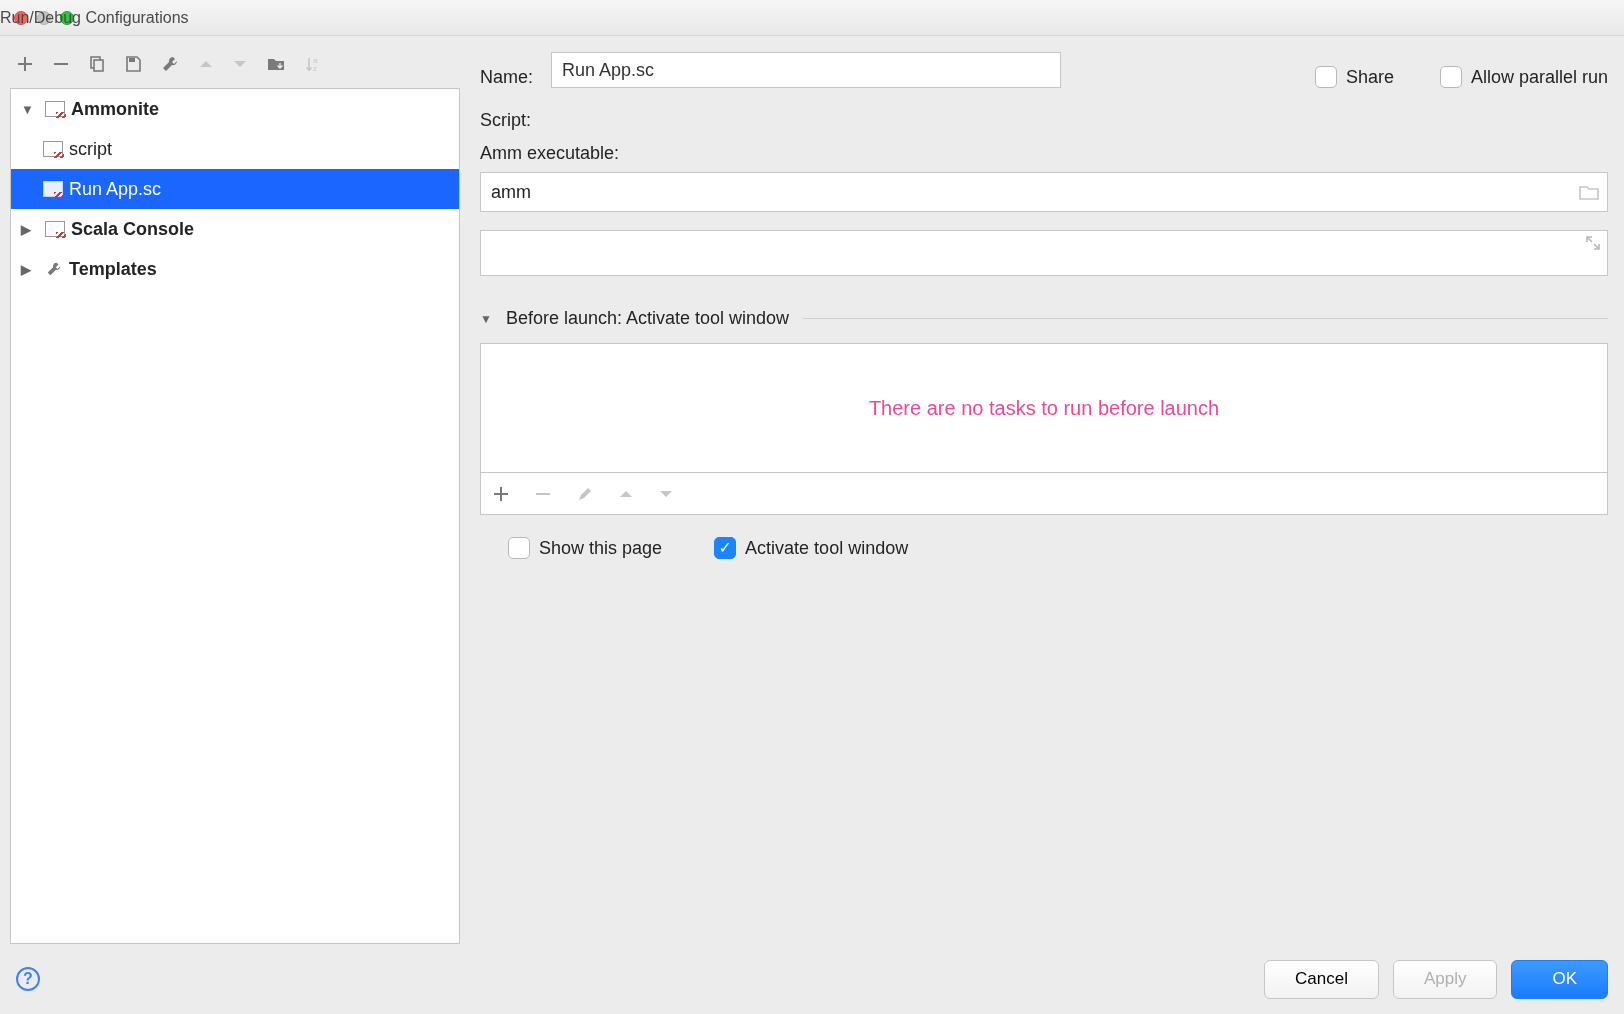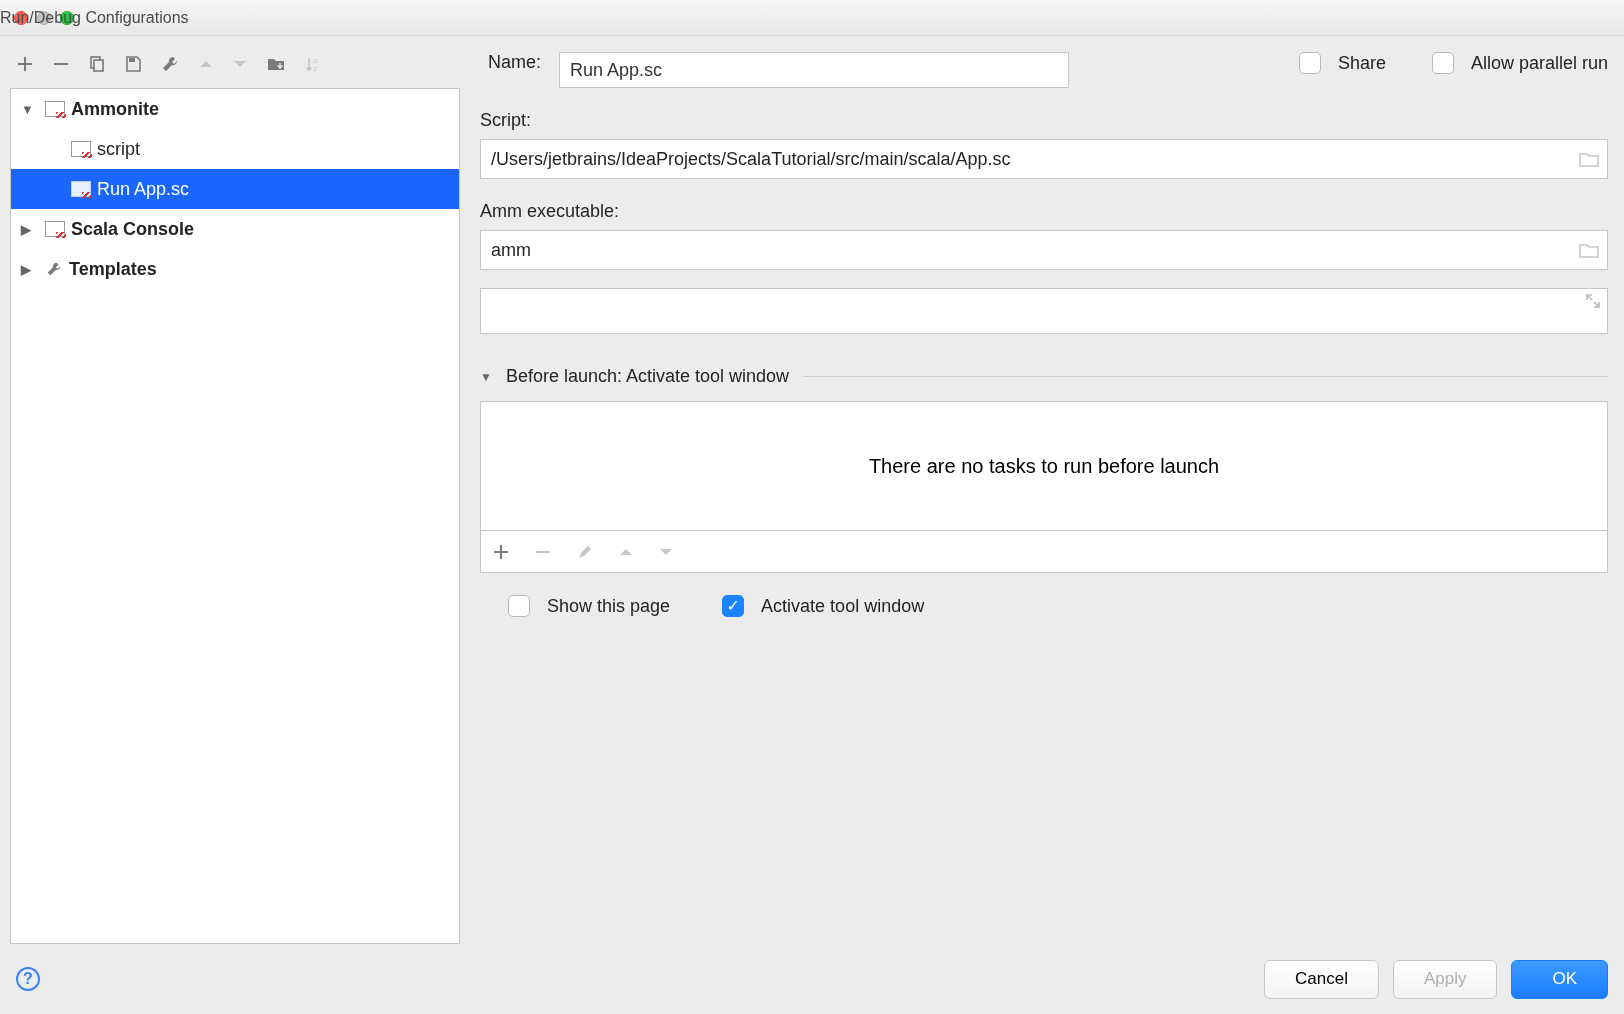--- a/index.html
+++ b/index.html
@@ -66,21 +66,21 @@
   border: 1px solid #c6c6c6;
 }
 .tree-row {
   display: flex; align-items: center;
   height: 40px;
   padding-left: 10px;
   font-size: 18px;
   gap: 6px;
 }
 .tree-row.bold { font-weight: 700; }
-.tree-row.child { padding-left: 60px; }
+.tree-row.child { padding-left: 32px; }
 .tree-row.selected {
   background: #1a66ff;
   color: #fff;
 }
 .tree-row .arrow { width: 18px; color: #666; font-size: 13px; }
 .cfg-icon {
   width: 20px; height: 16px;
   border: 1.5px solid #9a9a9a;
   position: relative;
   background: #fff;
@@ -94,36 +94,36 @@
 .tree-row.selected .cfg-icon { border-color: #cfe0ff; opacity: .9;}
 
 
 .form {
   flex: 1;
   display: flex;
   flex-direction: column;
   padding-right: 6px;
 }
 .row-top {
-  display: flex; align-items: flex-start; gap: 18px;
-  padding-top: 6px; padding-bottom: 18px; margin-left: 8px;
+  display: flex; align-items: flex-end; gap: 18px;
+  padding-top: 6px; padding-bottom: 18px;
 }
 .row-top label { font-size: 18px; }
 .row-top .spacer { flex: 1; }
 input[type=text], .text-field {
   background: #fff;
   border: 1px solid #c6c6c6;
   height: 36px;
   padding: 0 10px;
   font-size: 18px;
   color: #333;
 }
 .name-input { width: 510px; }
 .checkbox {
-  display: inline-flex; align-items: center; gap: 17px;
+  display: inline-flex; align-items: center; gap: 9px;
   font-size: 18px;
   padding-left: 28px;
 }
 .checkbox .box {
   width: 22px; height: 22px; border: 1.5px solid #b8b8b8; border-radius: 5px;
   background: #fff;
   display: inline-flex; align-items: center; justify-content: center;
 }
 .checkbox.checked .box {
   background: #1a85ff; border-color: #1a85ff; color: #fff;
@@ -150,21 +150,21 @@
   display:flex; align-items:center; gap:14px;
   font-size:18px; margin-bottom:14px;
 }
 .section-divider .tri { font-size:12px; color:#666; }
 .section-divider .line { flex:1; height:1px; background:#cfcfcf; }
 
 .tasks-box {
   background:#fff; border:1px solid #c6c6c6;
   height:130px;
   display:flex; align-items:center; justify-content:center;
-  color:#000000; font-size:20px;
+  color:#ec4899; font-size:20px;
 }
 .tasks-toolbar {
   background:#fff; border:1px solid #c6c6c6; border-top: none;
   height:42px; display:flex; align-items:center; gap:26px;
   padding:0 12px;
 }
 .tasks-toolbar .ico { color:#7a7a7a; cursor:pointer; }
 .tasks-toolbar .ico.disabled { color:#c6c6c6; cursor:default; }
 
 .checks-row { display:flex; gap:24px; margin-top:22px; align-items:center;text-align:center; }
@@ -300,28 +300,20 @@
         <span class="box"></span>
         <span>Share</span>
       </label>
       <label class="checkbox">
         <span class="box"></span>
         <span>Allow parallel run</span>
       </label>
     </div>
 
     <div class="field-label">Script:</div>
-    <div class="path-field">
-      <span class="val">/Users/jetbrains/IdeaProjects/ScalaTutorial/src/main/scala/App.sc</span>
-      <span class="browse">
-        <svg width="20" height="16" viewBox="0 0 20 16">
-            <path d="M1 3h7l2 2h9v10H1z" fill="none" stroke="#c6c6c6" stroke-width="1.6"></path>
-          </svg>
-      </span>
-    </div>
 
     <div class="field-label">Amm executable:</div>
     <div class="path-field">
       <span class="val">amm</span>
       <span class="browse">
         <svg width="20" height="16" viewBox="0 0 20 16">
             <path d="M1 3h7l2 2h9v10H1z" fill="none" stroke="#c6c6c6" stroke-width="1.6"></path>
           </svg>
       </span>
     </div>

